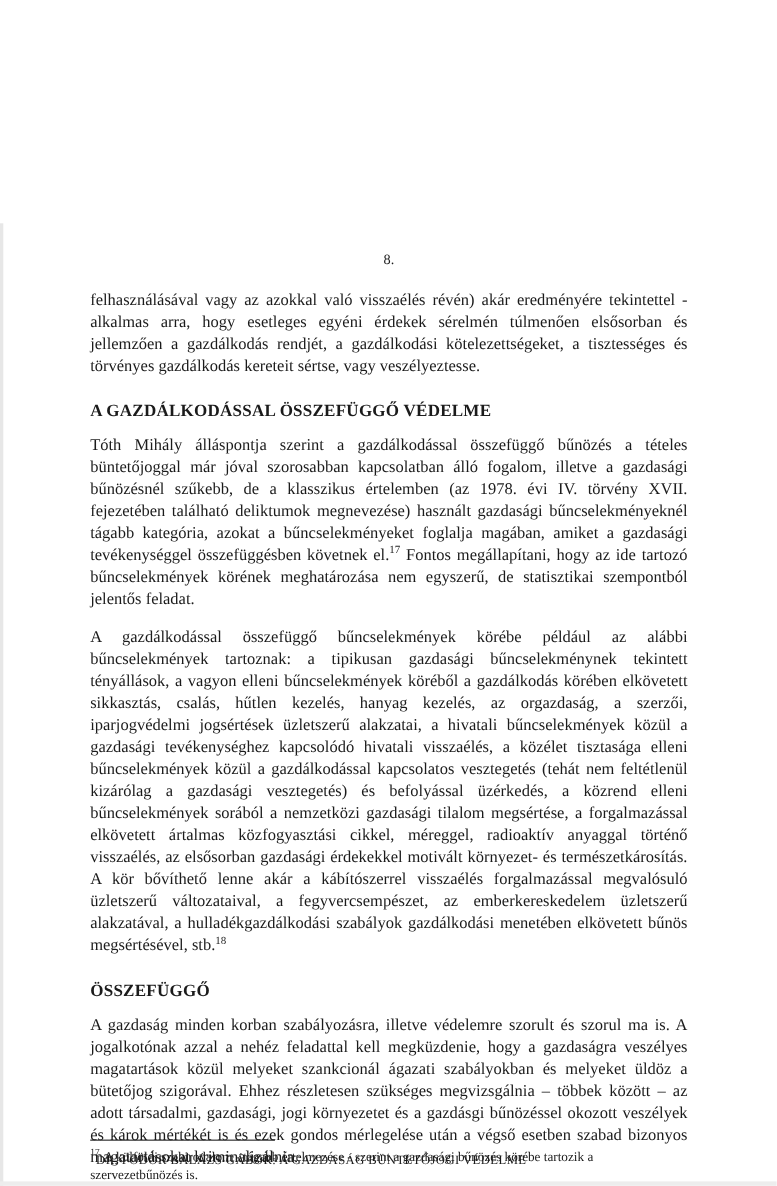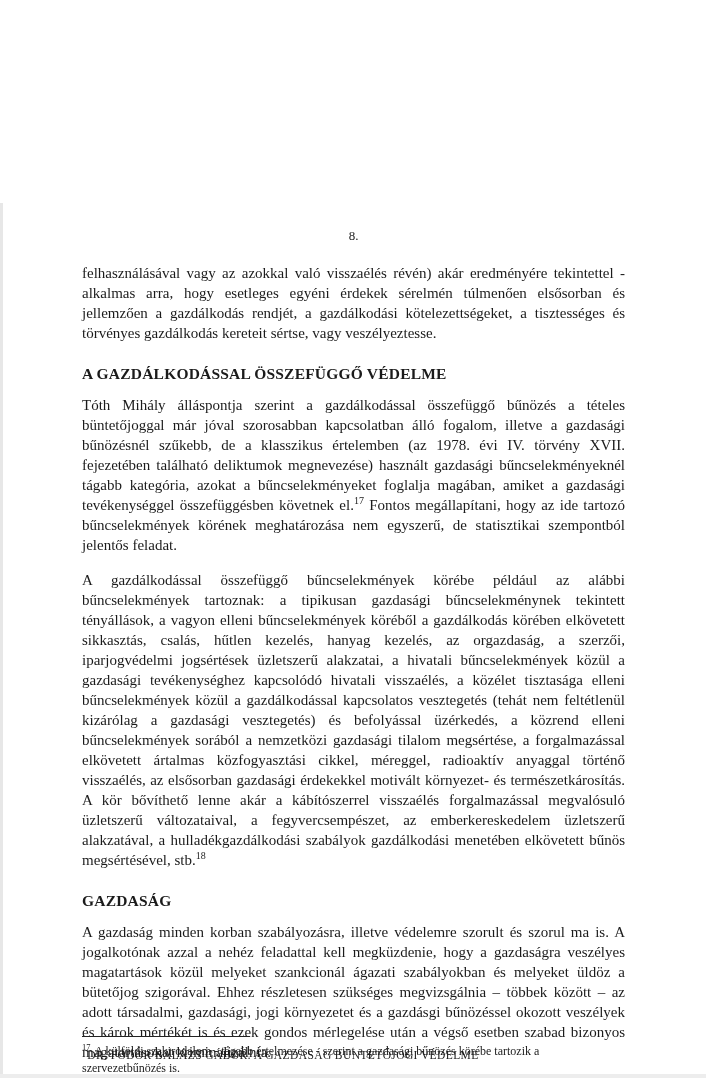--- a/index.html
+++ b/index.html
@@ -87,21 +87,21 @@
     <div class="page-number">8.</div>
 
     <p class="lead">felhasználásával vagy az azokkal való visszaélés révén) akár eredményére tekintettel - alkalmas arra, hogy esetleges egyéni érdekek sérelmén túlmenően elsősorban és jellemzően a gazdálkodás rendjét, a gazdálkodási kötelezettségeket, a tisztességes és törvényes gazdálkodás kereteit sértse, vagy veszélyeztesse.</p>
 
     <div class="section-heading">A GAZDÁLKODÁSSAL ÖSSZEFÜGGŐ VÉDELME</div>
 
     <p class="body-para"><span>Tóth Mihály álláspontja szerint a gazdálkodással összefüggő bűnözés a tételes büntetőjoggal már jóval szorosabban kapcsolatban álló fogalom, illetve a gazdasági bűnözésnél szűkebb, de a klasszikus értelemben (az 1978. évi IV. törvény XVII. fejezetében található deliktumok megnevezése) használt gazdasági bűncselekményeknél tágabb kategória, azokat a bűncselekményeket foglalja magában, amiket a gazdasági tevékenységgel összefüggésben követnek el.</span><sup class="ref">17</sup><span> Fontos megállapítani, hogy az ide tartozó bűncselekmények körének meghatározása nem egyszerű, de statisztikai szempontból jelentős feladat.</span></p>
 
     <p class="body-para"><span>A gazdálkodással összefüggő bűncselekmények körébe például az alábbi bűncselekmények tartoznak: a tipikusan gazdasági bűncselekménynek tekintett tényállások, a vagyon elleni bűncselekmények köréből a gazdálkodás körében elkövetett sikkasztás, csalás, hűtlen kezelés, hanyag kezelés, az orgazdaság, a szerzői, iparjogvédelmi jogsértések üzletszerű alakzatai, a hivatali bűncselekmények közül a gazdasági tevékenységhez kapcsolódó hivatali visszaélés, a közélet tisztasága elleni bűncselekmények közül a gazdálkodással kapcsolatos vesztegetés (tehát nem feltétlenül kizárólag a gazdasági vesztegetés) és befolyással üzérkedés, a közrend elleni bűncselekmények sorából a nemzetközi gazdasági tilalom megsértése, a forgalmazással elkövetett ártalmas közfogyasztási cikkel, méreggel, radioaktív anyaggal történő visszaélés, az elsősorban gazdasági érdekekkel motivált környezet- és természetkárosítás. A kör bővíthető lenne akár a kábítószerrel visszaélés forgalmazással megvalósuló üzletszerű változataival, a fegyvercsempészet, az emberkereskedelem üzletszerű alakzatával, a hulladékgazdálkodási szabályok gazdálkodási menetében elkövetett bűnös megsértésével, stb.</span><sup class="ref">18</sup></p>
 
-    <div class="section-heading">GAZDASÁG</div>
+    <div class="section-heading">ÖSSZEFÜGGŐ</div>
 
     <p class="body-para">A gazdaság minden korban szabályozásra, illetve védelemre szorult és szorul ma is. A jogalkotónak azzal a nehéz feladattal kell megküzdenie, hogy a gazdaságra veszélyes magatartások közül melyeket szankcionál ágazati szabályokban és melyeket üldöz a bütetőjog szigorával. Ehhez részletesen szükséges megvizsgálnia – többek között – az adott társadalmi, gazdasági, jogi környezetet és a gazdásgi bűnözéssel okozott veszélyek és károk mértékét is és ezek gondos mérlegelése után a végső esetben szabad bizonyos magatartásokat kriminalizálnia.</p>
 
   </div>
 
   <div class="footnotes">
     <div class="footnote-rule"></div>
 
     <div class="footnote"><sup class="ref">17</sup><span>A külföldi szakirodalom - tágabb értelmezése - szerint a gazdasági bűnözés körébe tartozik a szervezetbűnözés is.</span></div>
 

